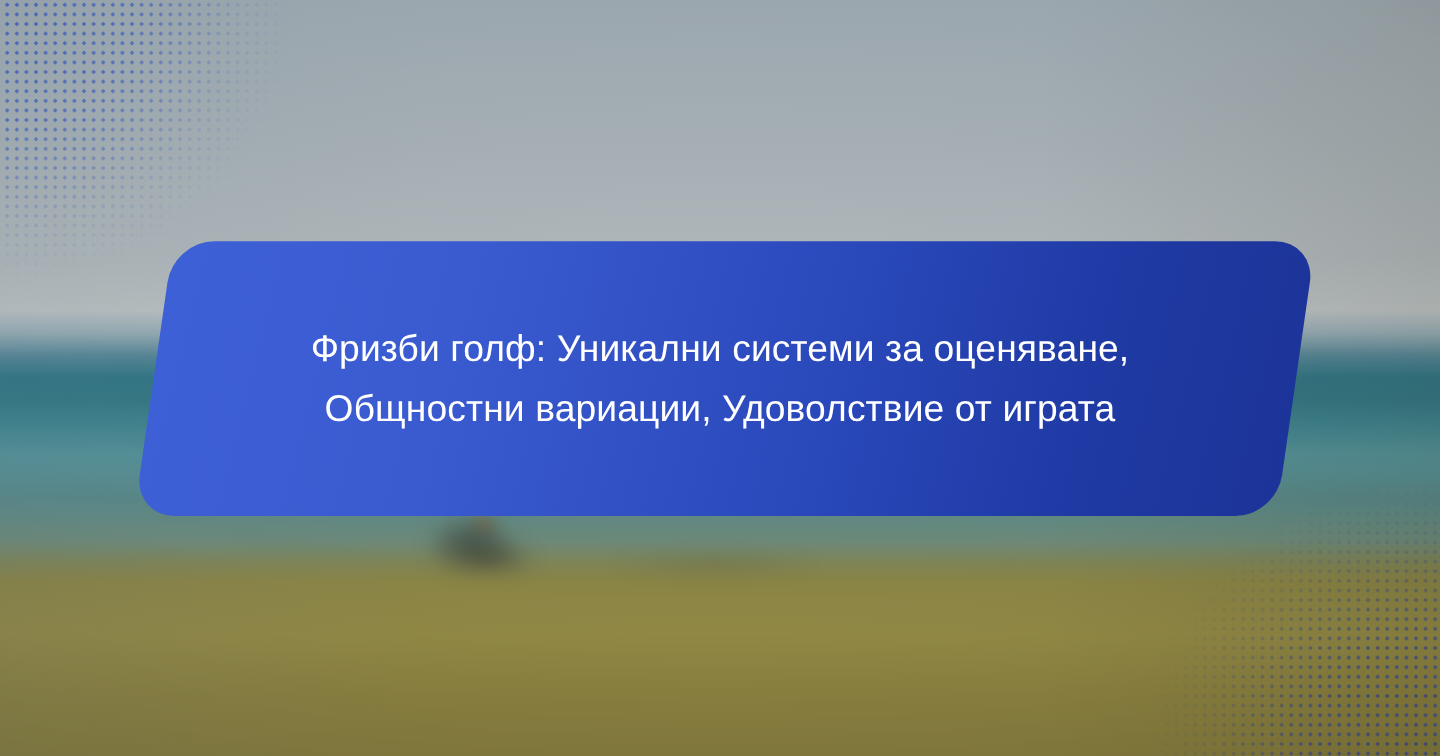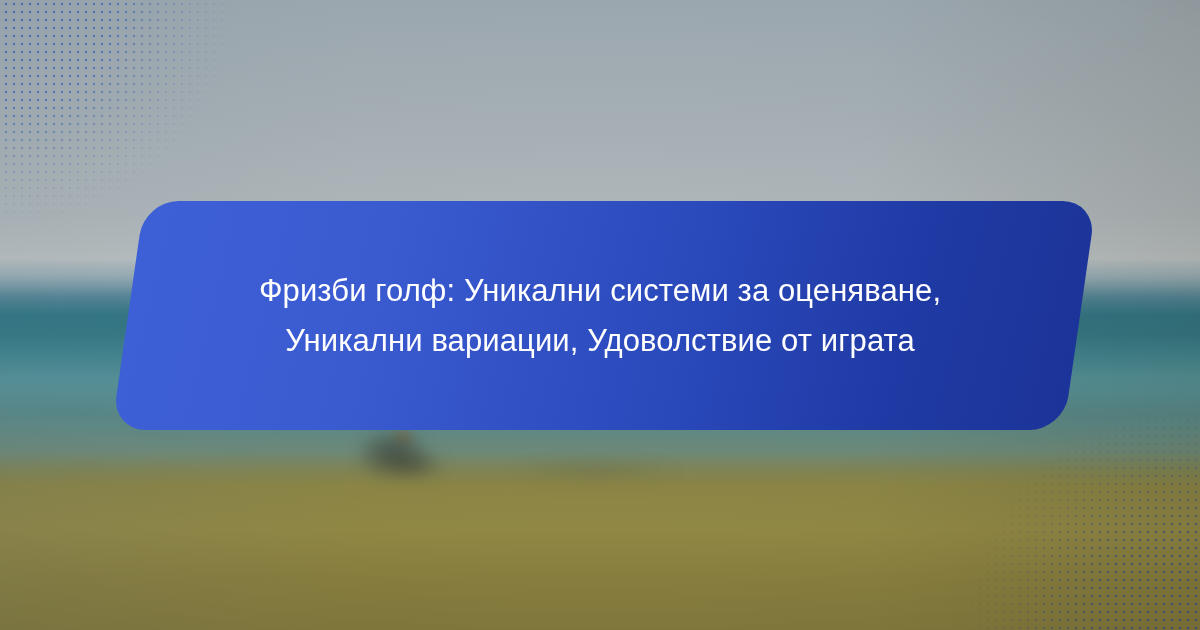--- a/index.html
+++ b/index.html
@@ -196,17 +196,17 @@
   <div class="photo-subject"></div>
   <div class="photo-vignette"></div>
 
   <div class="dots dots-tl"></div>
   <div class="dots dots-br"></div>
 
   <div class="title-plate-wrap">
     <div class="title-plate"></div>
     <div class="title-text">
       <span class="title-line">Фризби голф: Уникални системи за оценяване,</span>
-      <span class="title-line">Уникални вариации, Удоволствие от играта</span>
+      <span class="title-line">Общностни вариации, Удоволствие от играта</span>
     </div>
   </div>
 
 </div>
 
 </body></html>

